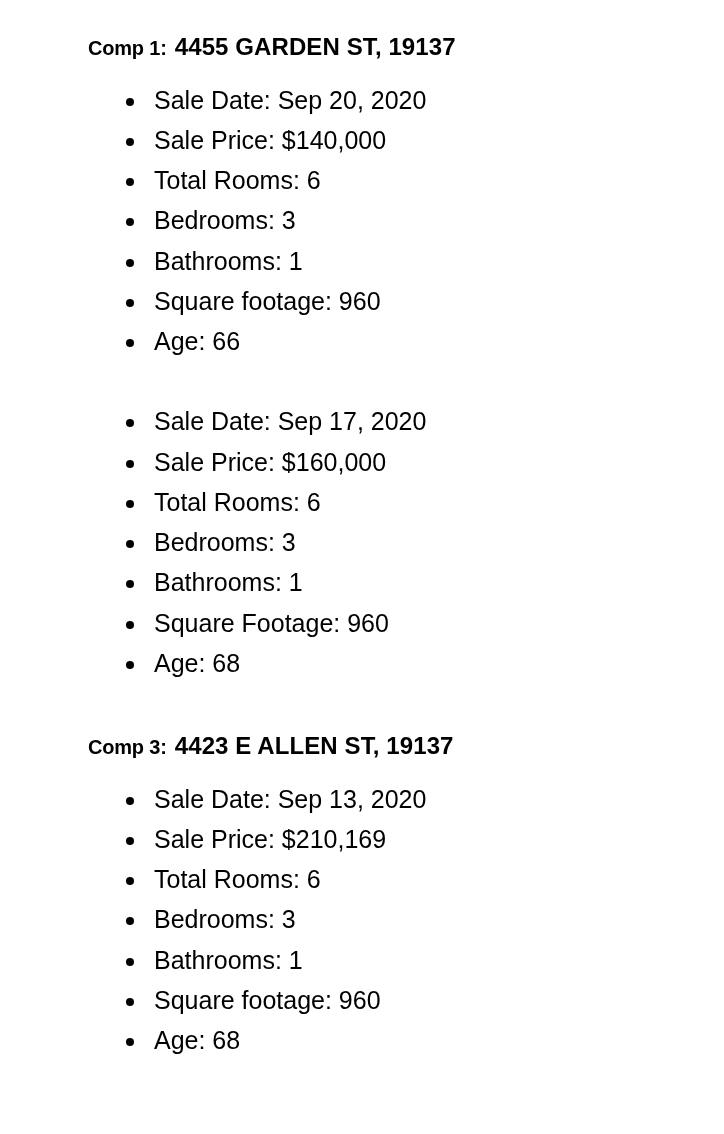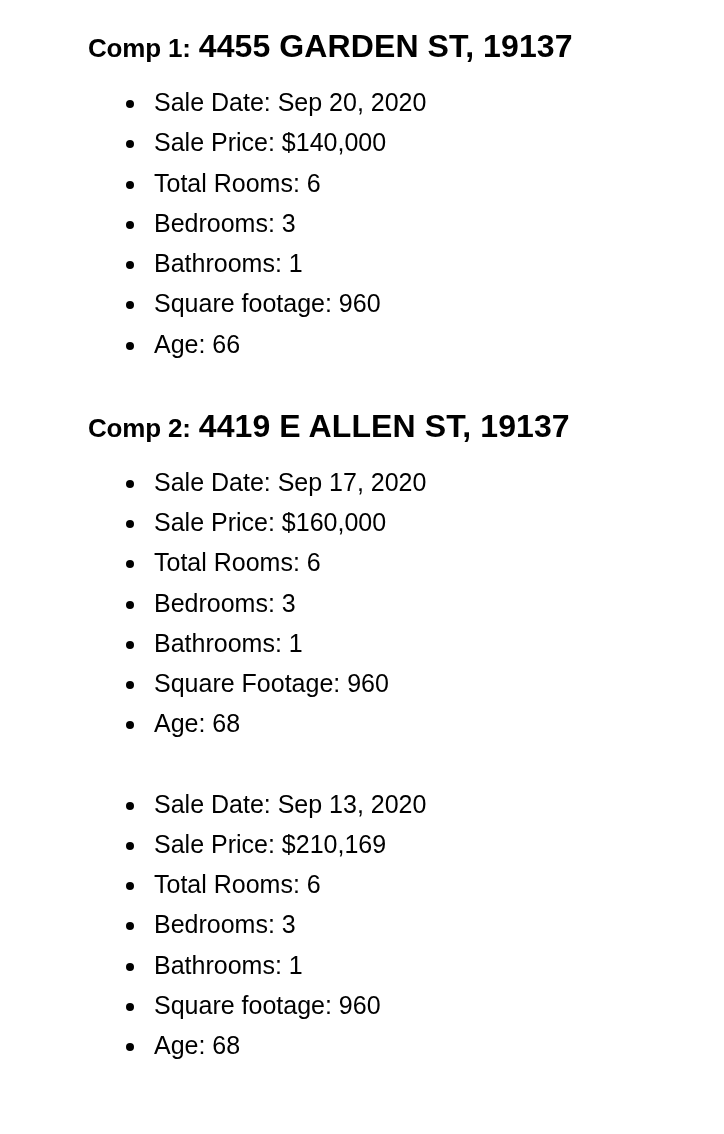--- a/index.html
+++ b/index.html
@@ -22,26 +22,26 @@
     margin-bottom: 6px;
   }
   .comp-heading {
     font-size: 30px;
     font-weight: bold;
     line-height: 1.25;
     margin: 0 0 8px 0;
     letter-spacing: -0.2px;
   }
   .comp-heading .comp-label {
-    font-size: 26px;
+    font-size: 20px;
     font-weight: bold;
     text-align: right;
   }
   .comp-heading .comp-address {
-    font-size: 32px;
+    font-size: 24px;
     font-weight: bold;
     letter-spacing: 0.1px;
   }
   ul.detail-list {
     list-style: disc;
     margin: 18px 0 44px 0;
     padding-left: 56px;
   }
   ul.detail-list li {
     font-size: 25px;
@@ -68,36 +68,36 @@
       <li>Sale Price: $140,000</li>
       <li>Total Rooms: 6</li>
       <li>Bedrooms: 3</li>
       <li>Bathrooms: 1</li>
       <li>Square footage: 960</li>
       <li>Age: 66</li>
     </ul>
   </section>
 
   <section class="comp-block">
-    <h2 class="comp-heading">
-      <span class="comp-label">Comp 2:</span>
-      <span class="comp-address">4419 E ALLEN ST, 19137</span>
-    </h2>
     <ul class="detail-list">
       <li>Sale Date: Sep 17, 2020</li>
       <li>Sale Price: $160,000</li>
       <li>Total Rooms: 6</li>
       <li>Bedrooms: 3</li>
       <li>Bathrooms: 1</li>
       <li>Square Footage: 960</li>
       <li>Age: 68</li>
     </ul>
   </section>
 
   <section class="comp-block">
+    <h2 class="comp-heading">
+      <span class="comp-label">Comp 3:</span>
+      <span class="comp-address">4423 E ALLEN ST, 19137</span>
+    </h2>
     <ul class="detail-list">
       <li>Sale Date: Sep 13, 2020</li>
       <li>Sale Price: $210,169</li>
       <li>Total Rooms: 6</li>
       <li>Bedrooms: 3</li>
       <li>Bathrooms: 1</li>
       <li>Square footage: 960</li>
       <li>Age: 68</li>
     </ul>
   </section>

